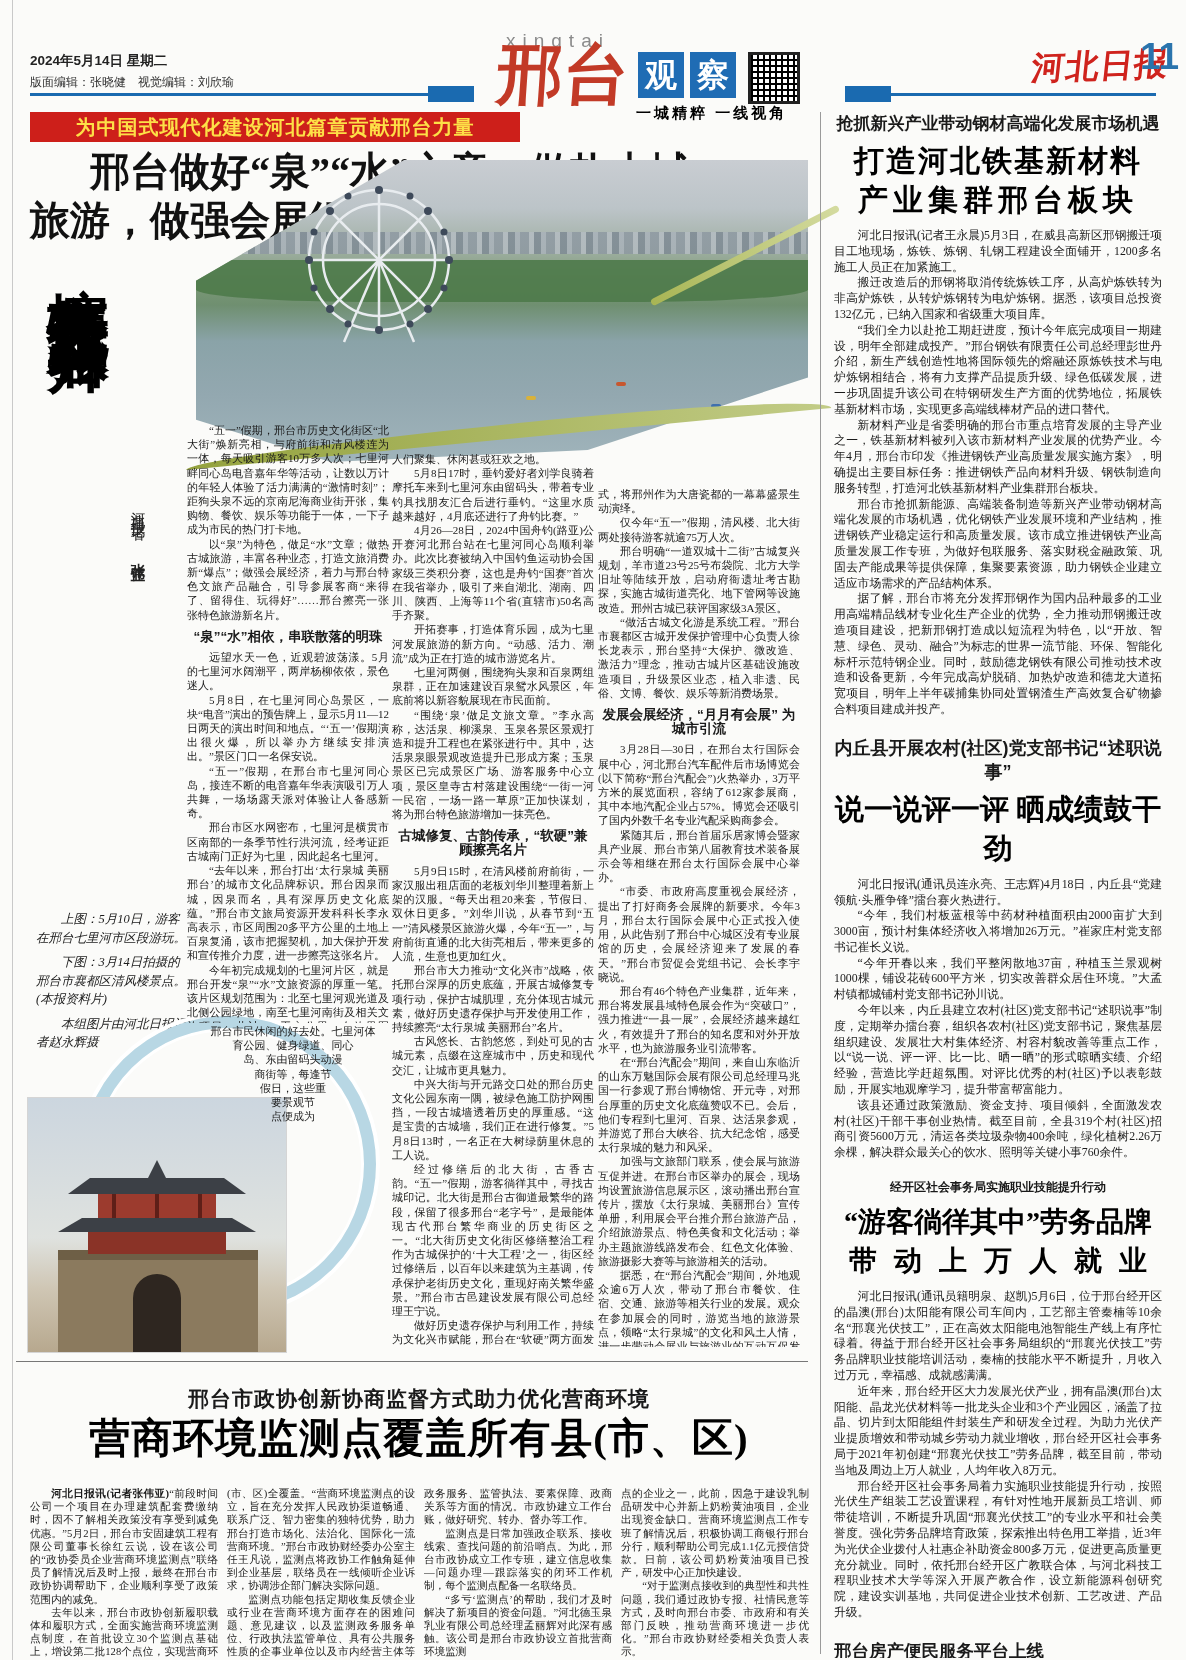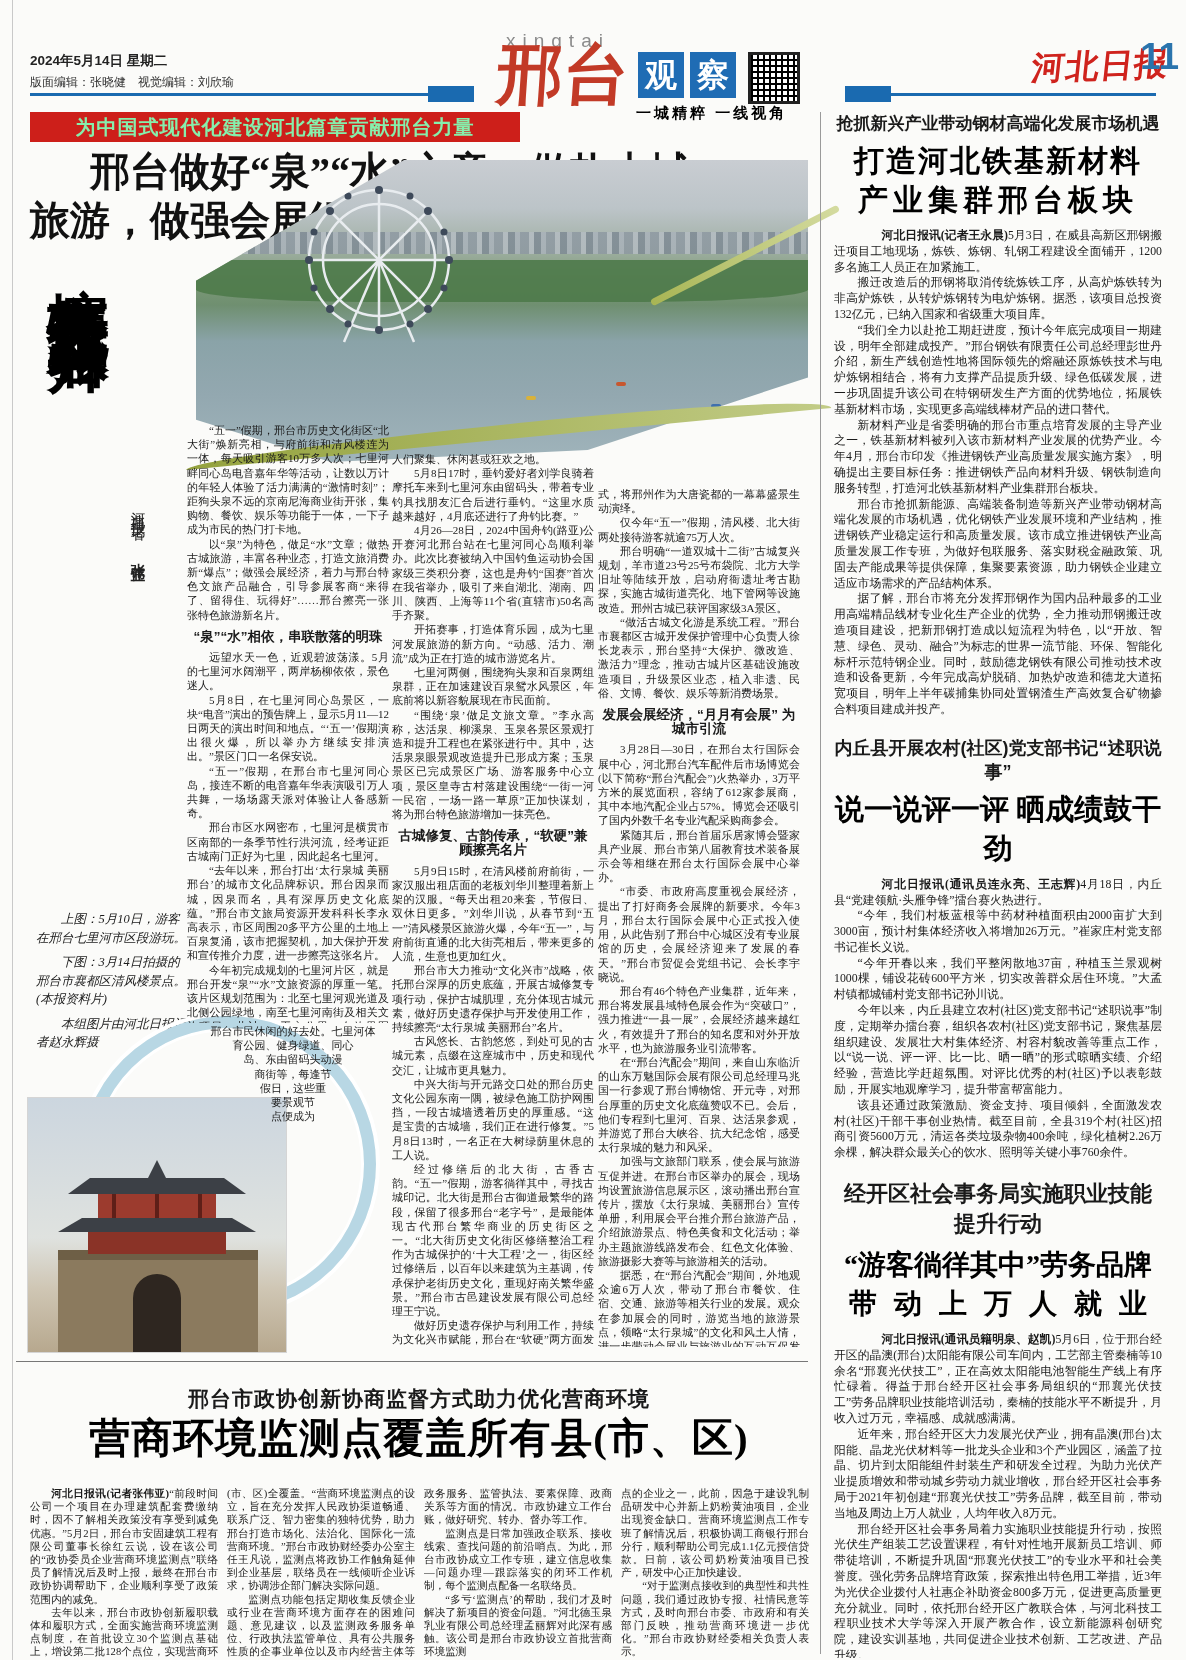--- a/index.html
+++ b/index.html
@@ -21,21 +21,21 @@
   .gc2{left:690px;top:52px;}
   .qr{left:748px;top:52px;width:46px;height:46px;border:3px solid #222;
       background:
         linear-gradient(90deg,#000 2px,transparent 2px),
         linear-gradient(0deg,#000 2px,transparent 2px);
       background-size:6px 6px;background-color:#fff;}
   .tagline{left:636px;top:104px;font-size:15px;font-weight:900;color:#000000;font-family:"Liberation Sans",sans-serif;letter-spacing:3px;}
   .paperlogo{left:1032px;top:44px;font-size:33px;font-weight:900;color:#cf231d;transform:skewX(-8deg) rotate(-2deg);letter-spacing:1px;}
   .pageno{left:1140px;top:36px;font-size:37px;font-weight:900;color:#2a74ad;font-family:"Liberation Sans",sans-serif;}
   
-  .banner{left:30px;top:112px;width:490px;height:30px;background:#cd1f1a;color:#86efac;
+  .banner{left:30px;top:112px;width:490px;height:30px;background:#cd1f1a;color:#fde047;
           font-size:20px;font-weight:900;font-family:"Liberation Sans",sans-serif;
           line-height:30px;text-align:center;letter-spacing:1px;}
   .fh{left:30px;top:147px;width:790px;font-size:40px;line-height:49px;font-weight:900;color:#111;}
   .fh .l1{padding-left:60px;}
   .photo{left:196px;top:160px;width:612px;height:302px;
          clip-path:polygon(34% 0,100% 0,100% 72%,64% 96%,22% 100%,0 86%,0 40%);
          background:linear-gradient(180deg,#c9cdd2 0%,#bcc4c8 16%,#a4b2a8 28%,#7d9a78 40%,#6f8f70 48%,#8aa3a8 60%,#93a8b0 78%,#a0b4bb 100%);}
   .skyline{position:absolute;left:0;top:24%;width:100%;height:22px;opacity:.85;
          background:repeating-linear-gradient(90deg,#7e8a94 0 7px,#a9b2ba 7px 12px,#8e99a2 12px 21px,#b4bcc2 21px 26px);}
   .trees{position:absolute;left:0;top:33%;width:100%;height:42px;background:#4e7a4a;border-radius:0 0 30% 30%;opacity:.9;}
@@ -78,21 +78,21 @@
   .vdiv{left:820px;top:112px;width:1px;height:1542px;background:#9a9a9a;}
   .sidebar{left:834px;top:112px;width:328px;height:1546px;overflow:hidden;}
   .sb-art{margin-bottom:18px;}
   .sb-kicker{text-align:center;font-size:17px;font-weight:900;font-family:"Liberation Sans",sans-serif;margin:0 0 6px;}
   .sb-kicker.left{text-align:left;}
   .sb-title{text-align:center;font-size:30px;line-height:39px;font-weight:900;color:#000;margin:0;}
   .ls2{letter-spacing:2px;} .ls5{letter-spacing:5px;}
   .spread{letter-spacing:17px;margin-right:-17px;}
   .sb-body{margin-top:9px;font-size:11.8px;line-height:15.8px;text-align:justify;}
   .sb-body .para{margin:0;text-indent:2em;}
-  .sb-body .para b{font-weight:700;margin-left:24px;}
+  .sb-body .para b{font-weight:400;}
 </style>
 </head>
 <body>
 
 <div class="abs edgeline"></div>
 
 <div class="abs date1">2024年5月14日 星期二</div>
 <div class="abs date2">版面编辑：张晓健　视觉编辑：刘欣瑜</div>
 <div class="abs ruleL"></div>
 <div class="abs ruleLb"></div>
@@ -276,21 +276,21 @@
     <div class="sb-body">
         <p class="para"><b>河北日报讯(通讯员连永亮、王志辉)</b>4月18日，内丘县“党建领航·头雁争锋”擂台赛火热进行。</p>
         <p class="para">“今年，我们村板蓝根等中药材种植面积由2000亩扩大到3000亩，预计村集体经济收入将增加26万元。”崔家庄村党支部书记崔长义说。</p>
         <p class="para">“今年开春以来，我们平整闲散地37亩，种植玉兰景观树1000棵，铺设花砖600平方米，切实改善群众居住环境。”大孟村镇都城铺村党支部书记孙川说。</p>
         <p class="para">今年以来，内丘县建立农村(社区)党支部书记“述职说事”制度，定期举办擂台赛，组织各农村(社区)党支部书记，聚焦基层组织建设、发展壮大村集体经济、村容村貌改善等重点工作，以“说一说、评一评、比一比、晒一晒”的形式晾晒实绩、介绍经验，营造比学赶超氛围。对评比优秀的村(社区)予以表彰鼓励，开展实地观摩学习，提升带富帮富能力。</p>
         <p class="para">该县还通过政策激励、资金支持、项目倾斜，全面激发农村(社区)干部干事创业热情。截至目前，全县319个村(社区)招商引资5600万元，清运各类垃圾杂物400余吨，绿化植树2.26万余棵，解决群众最关心的饮水、照明等关键小事760余件。</p>
       </div>
   </div>
 
   <div class="sb-art">
-    <p class="sb-kicker" style="font-size:22px">经开区社会事务局实施职业技能提升行动</p>
+    <p class="sb-kicker" style="font-size:12px">经开区社会事务局实施职业技能提升行动</p>
     <p class="sb-title" style="font-size:28px">“游客徜徉其中”劳务品牌</p>
     <p class="sb-title spread" style="font-size:28px">带动上万人就业</p>
     <div class="sb-body">
         <p class="para"><b>河北日报讯(通讯员籍明泉、赵凯)</b>5月6日，位于邢台经开区的晶澳(邢台)太阳能有限公司车间内，工艺部主管秦楠等10余名“邢襄光伏技工”，正在高效太阳能电池智能生产线上有序忙碌着。得益于邢台经开区社会事务局组织的“邢襄光伏技工”劳务品牌职业技能培训活动，秦楠的技能水平不断提升，月收入过万元，幸福感、成就感满满。</p>
         <p class="para">近年来，邢台经开区大力发展光伏产业，拥有晶澳(邢台)太阳能、晶龙光伏材料等一批龙头企业和3个产业园区，涵盖了拉晶、切片到太阳能组件封装生产和研发全过程。为助力光伏产业提质增效和带动城乡劳动力就业增收，邢台经开区社会事务局于2021年初创建“邢襄光伏技工”劳务品牌，截至目前，带动当地及周边上万人就业，人均年收入8万元。</p>
         <p class="para">邢台经开区社会事务局着力实施职业技能提升行动，按照光伏生产组装工艺设置课程，有针对性地开展新员工培训、师带徒培训，不断提升巩固“邢襄光伏技工”的专业水平和社会美誉度。强化劳务品牌培育政策，探索推出特色用工举措，近3年为光伏企业拨付人社惠企补助资金800多万元，促进更高质量更充分就业。同时，依托邢台经开区广教联合体，与河北科技工程职业技术大学等深入开展产教合作，设立新能源科创研究院，建设实训基地，共同促进企业技术创新、工艺改进、产品升级。</p>
       </div>
   </div>
 
   <div class="sb-art">

